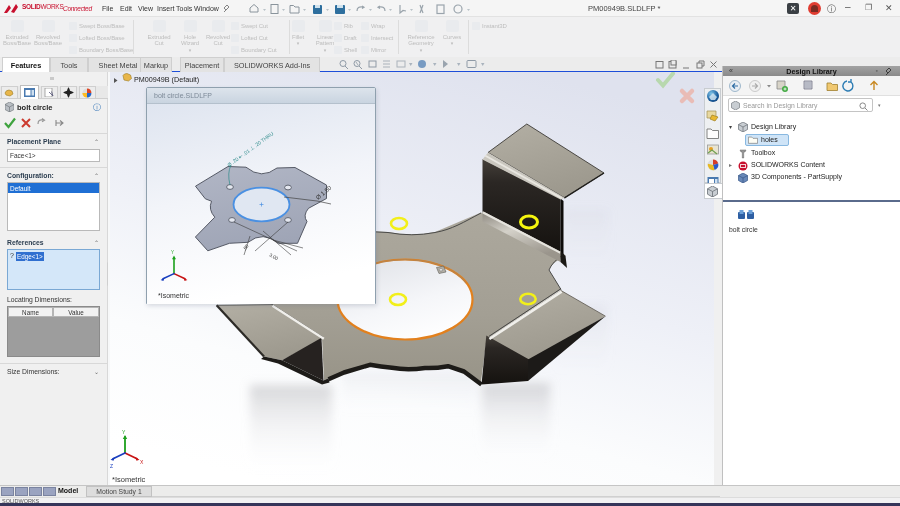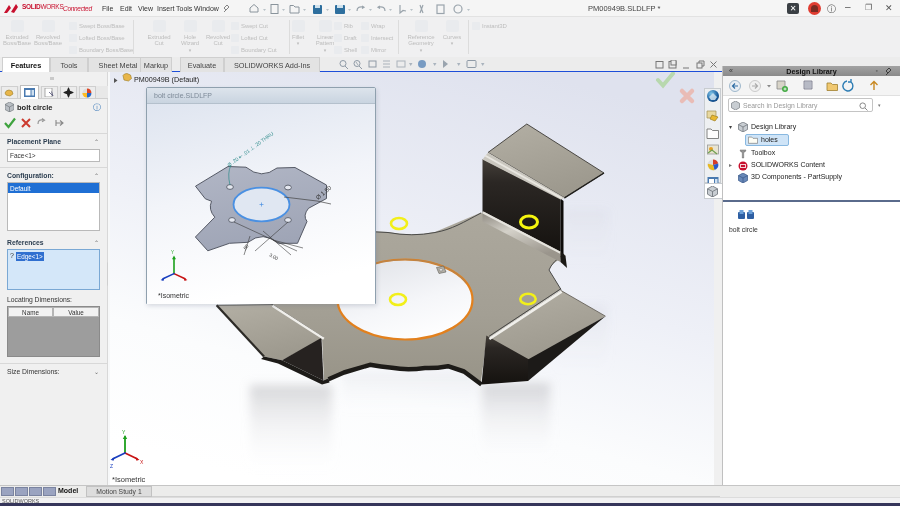--- a/index.html
+++ b/index.html
@@ -124,21 +124,21 @@
     <div class="rbig" style="left:438px;width:28px"><span class="ric"></span>Curves<br><span style="font-size:5px">▾</span></div>
     <div class="grpdiv" style="left:468px"></div>
     <div class="rsm" style="left:472px;top:5px"><span class="ric"></span>Instant3D</div>
     <span class="abs" style="left:882px;top:42px;font-size:6px;color:#888">⌃</span>
   </div>
   <div id="tabrow">
     <div class="ctab act" style="left:2px;width:48px">Features</div>
     <div class="ctab" style="left:50px;width:38px">Tools</div>
     <div class="ctab" style="left:88px;width:60px">Sheet Metal</div>
     <div class="ctab" style="left:140px;width:32px">Markup</div>
-    <div class="ctab" style="left:180px;width:44px">Evaluate</div>
+    <div class="ctab" style="left:180px;width:44px">Placement</div>
     <div class="ctab" style="left:224px;width:96px">SOLIDWORKS Add-Ins</div>
     <svg class="abs" style="left:337px;top:1px" width="150" height="13" viewBox="0 0 150 13">
       <g stroke="#8f9aa6" stroke-width="1" fill="none">
         <circle cx="6" cy="5.5" r="3"></circle>
           <path d="M8 8 L11 11"></path>
         <circle cx="20" cy="5.5" r="3"></circle>
           <path d="M22 8 L25 11"></path>
           <path d="M19 4 l2 3" stroke-width=".8"></path>
         <rect x="32" y="3" width="7" height="6"></rect>
         <path d="M46 3 l7 0 M46 6 l7 0 M46 9 l7 0" opacity=".7"></path>

